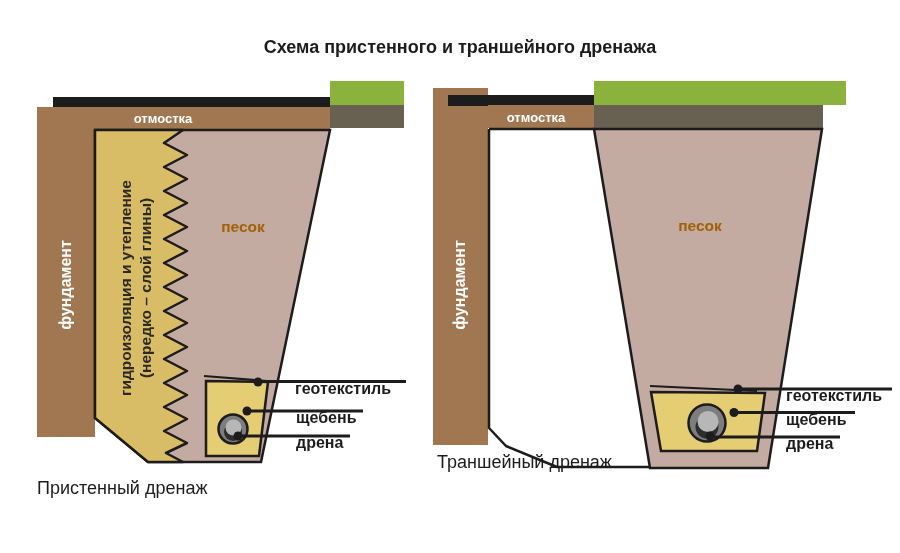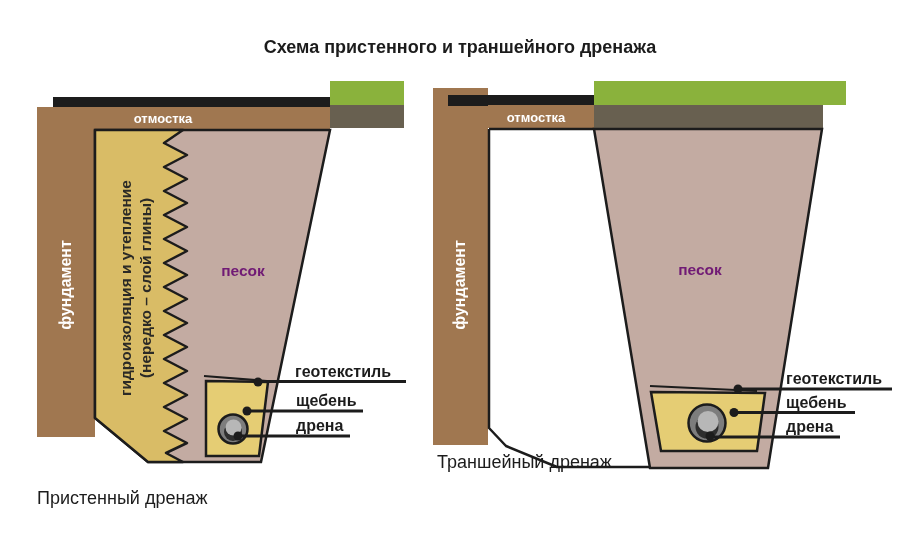--- a/index.html
+++ b/index.html
@@ -3,24 +3,24 @@
 <meta charset="utf-8">
 <style>
   html,body{margin:0;padding:0;background:#fff;}
   .stage{position:relative;width:900px;height:553px;background:#fff;overflow:hidden;
          font-family:"Liberation Sans","DejaVu Sans",sans-serif;color:#1c1c1c;}
   .stage svg{position:absolute;left:0;top:0;}
   .txt{position:absolute;white-space:nowrap;}
   .title{font-size:18px;font-weight:bold;transform:translate(-50%,0);}
   .caption{font-size:18px;font-weight:normal;}
   .lbl-white{font-size:13px;font-weight:bold;color:#fff;transform:translate(-50%,-50%);}
-  .lbl-dark{font-size:15.5px;font-weight:bold;color:#701a75;transform:translate(-50%,-50%);margin-top:44px;}
+  .lbl-dark{font-size:15.5px;font-weight:bold;color:#a16207;transform:translate(-50%,-50%);}
   .rot{transform:translate(-50%,-50%) rotate(-90deg);}
   .clay-note{font-size:15.5px;font-weight:bold;color:#2b2a26;line-height:20px;text-align:center;}
-  .leader{font-size:16px;font-weight:bold;color:#1c1c1c;}
+  .leader{font-size:16px;font-weight:bold;color:#1c1c1c;margin-top:17px;}
 </style>
 </head>
 <body>
 
 <div class="stage">
 
   <svg width="900" height="553" viewBox="0 0 900 553">
 
     <rect x="53" y="97" width="277" height="10" fill="var(--outline,#1c1c1c)"></rect>
     <rect x="330" y="81" width="74" height="24" fill="var(--grass-green,#8ab23c)"></rect>
@@ -69,21 +69,21 @@
   <div class="txt lbl-white" style="left:163px;top:118px;">отмостка</div>
   <div class="txt lbl-white rot" style="left:66px;top:285px;font-size:16px;">фундамент</div>
   <div class="txt clay-note rot" style="left:136px;top:288px;">
     <div>гидроизоляция и утепление</div>
     <div>(нередко – слой глины)</div>
   </div>
   <div class="txt lbl-dark" style="left:243px;top:227px;">песок</div>
   <div class="txt leader" style="left:295px;top:363px;">геотекстиль</div>
   <div class="txt leader" style="left:296px;top:392px;">щебень</div>
   <div class="txt leader" style="left:296px;top:417px;">дрена</div>
-  <div class="txt caption" style="left:37px;top:488px;">Пристенный дренаж</div>
+  <div class="txt caption" style="left:37px;top:478px;">Пристенный дренаж</div>
 
   <div class="txt lbl-white" style="left:536px;top:117px;">отмостка</div>
   <div class="txt lbl-white rot" style="left:460px;top:285px;font-size:16px;">фундамент</div>
   <div class="txt lbl-dark" style="left:700px;top:226px;">песок</div>
   <div class="txt leader" style="left:786px;top:370px;">геотекстиль</div>
   <div class="txt leader" style="left:786px;top:394px;">щебень</div>
   <div class="txt leader" style="left:786px;top:418px;">дрена</div>
   <div class="txt caption" style="left:437px;top:452px;">Траншейный дренаж</div>
 
 </div>

